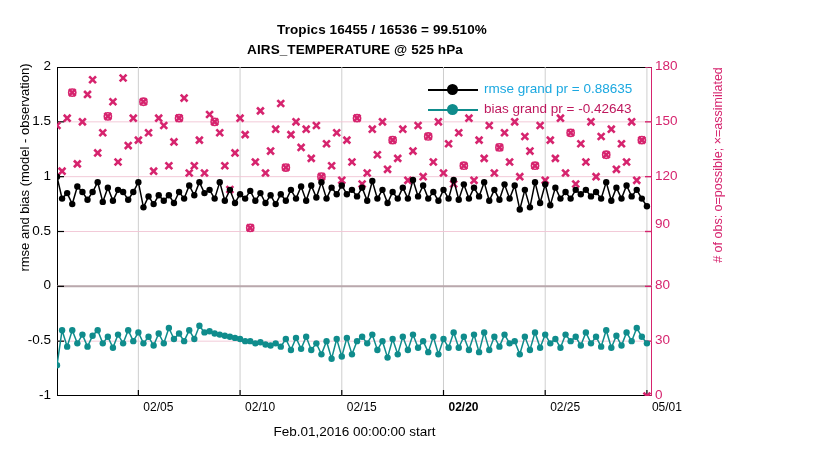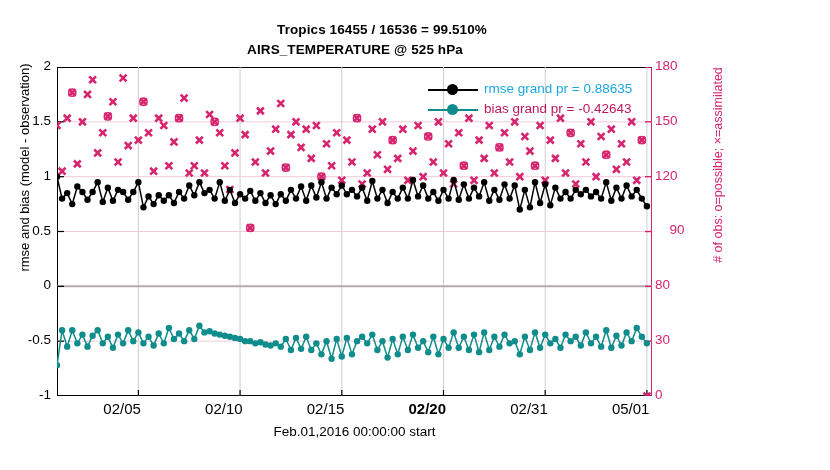--- a/index.html
+++ b/index.html
@@ -28,21 +28,21 @@
 
   #ylabel-left{position:absolute;left:-141px;top:160px;width:330px;
       text-align:center;font-size:13px;color:#000;
       transform:rotate(-90deg);}
   #ylabel-right{position:absolute;left:553px;top:158px;width:330px;
       text-align:center;font-size:12.5px;color:#d6246e;
       transform:rotate(-90deg);}
 
   #xticks{position:absolute;left:57px;top:400px;width:595px;height:20px;}
   .xtick{position:absolute;top:0;width:70px;margin-left:-35px;
-         text-align:left;font-size:15px;color:#000;}
+         text-align:right;font-size:12px;color:#000;}
   #xlabel{position:absolute;left:57px;top:424px;width:595px;
           text-align:center;font-size:13.5px;color:#000;}
   #footer{position:absolute;left:0;top:449px;width:830px;
           text-align:center;font-size:7.2px;color:#111;
           font-family:"Liberation Sans","DejaVu Sans",sans-serif;}
 
   #legend{position:absolute;left:428px;top:80px;}
   .leg-row{position:relative;height:20px;}
   .leg-txt{position:absolute;left:56px;top:1px;font-size:13.5px;
            color:#1ba8e0;white-space:nowrap;}
@@ -822,35 +822,35 @@
       <div class="ytick-l" style="top: 109.667px;">1</div>
       <div class="ytick-l" style="top: 164.5px;">0.5</div>
       <div class="ytick-l" style="top: 219.333px;">0</div>
       <div class="ytick-l" style="top: 274.167px;">-0.5</div>
       <div class="ytick-l" style="top: 329px;">-1</div>
     </div>
   <div id="yright">
       <div class="ytick-r" style="top: 0px;">180</div>
       <div class="ytick-r" style="top: 54.8333px;">150</div>
       <div class="ytick-r" style="top: 109.667px;">120</div>
-      <div class="ytick-r" style="top: 164px; text-align: center;">90</div>
+      <div class="ytick-r" style="top: 158px;">90</div>
       <div class="ytick-r" style="top: 219.333px;">80</div>
       <div class="ytick-r" style="top: 274.167px;">30</div>
       <div class="ytick-r" style="top: 329px;">0</div>
     </div>
 
   <div id="ylabel-left">rmse and bias (model - observation)</div>
   <div id="ylabel-right"># of obs: o=possible; ×=assimilated</div>
 
   <div id="xticks">
       <div class="xtick" style="left: 81.3675px;">02/05</div>
       <div class="xtick" style="left: 183.077px;">02/10</div>
       <div class="xtick" style="left: 284.786px;">02/15</div>
       <div class="xtick" style="left: 386.496px; font-weight: bold;">02/20</div>
-      <div class="xtick" style="left: 488.205px;">02/31</div>
+      <div class="xtick" style="left: 488.205px;">02/25</div>
       <div class="xtick" style="left: 589.915px;">05/01</div>
     </div>
   <div id="xlabel">Feb.01,2016 00:00:00 start</div>
 
   <div id="legend">
       <div class="leg-row">
         <div class="leg-swatch" style="background: rgb(0, 0, 0);"></div>
         <div class="leg-dot" style="background: rgb(0, 0, 0);"></div>
         <div class="leg-txt" style="color: rgb(27, 168, 224);">rmse grand pr = 0.88635</div>
       </div>

